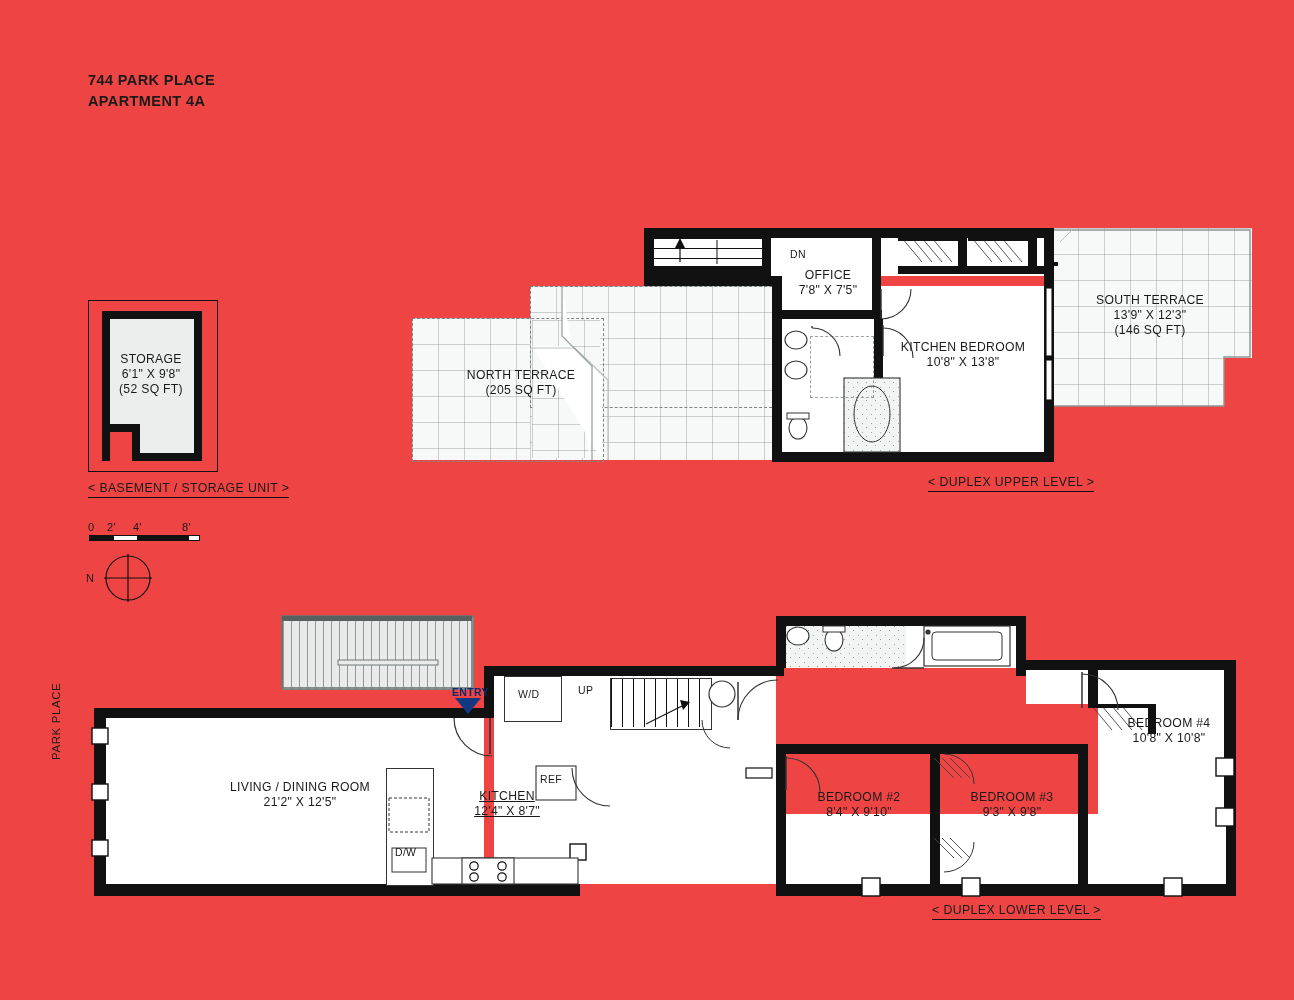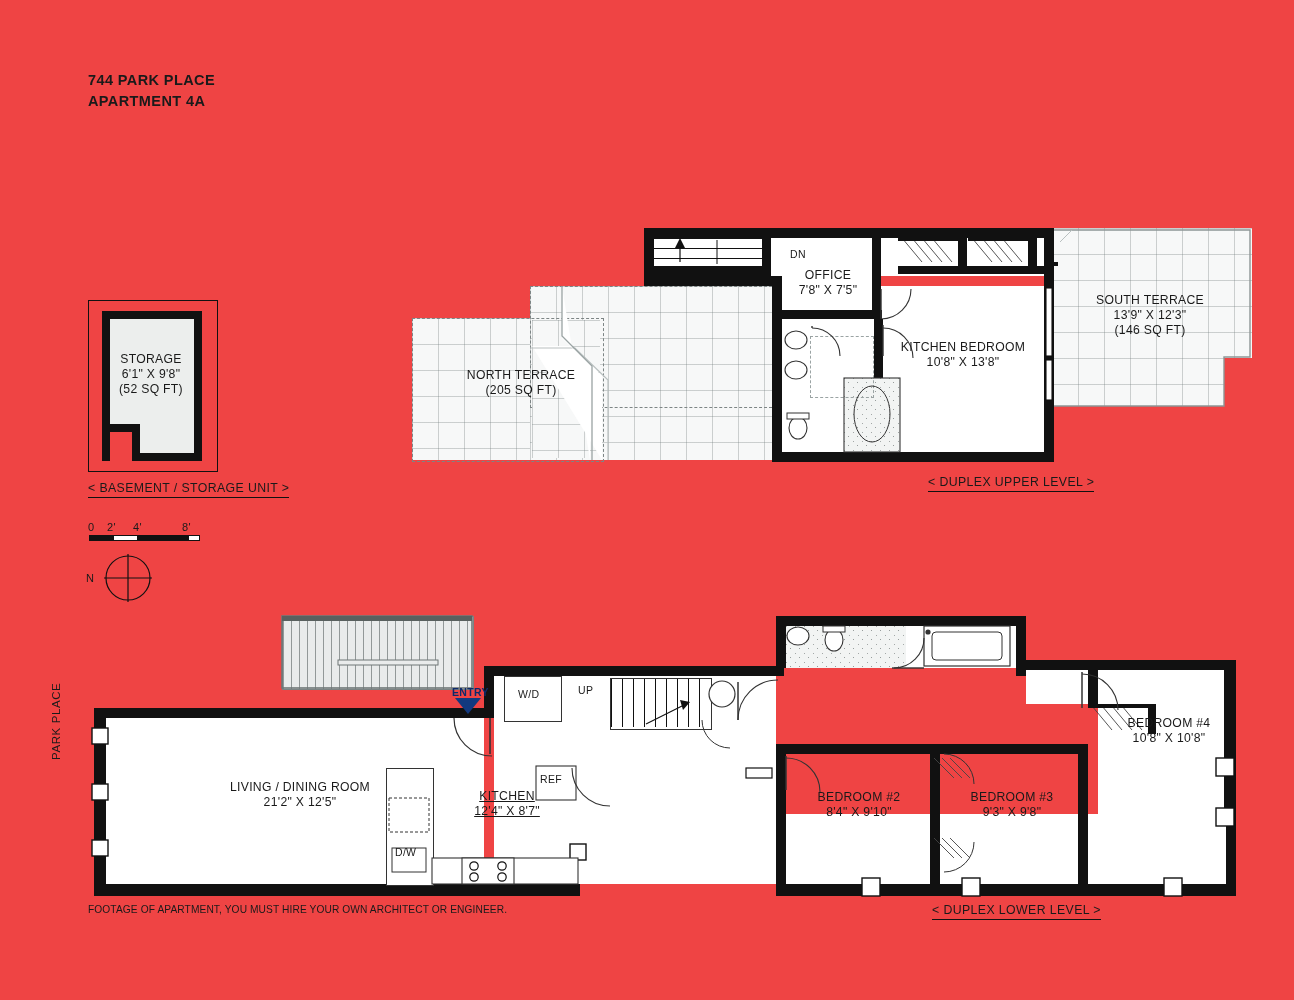--- a/index.html
+++ b/index.html
@@ -500,16 +500,15 @@
       <div>BEDROOM #4</div>
       <div class="dim">10'8" X 10'8"</div>
     </div>
   </div>
 
   <div class="abs" id="park-place">PARK PLACE</div>
 
   <div class="abs caption caption-rule" style="left:932px; top:903px;">&lt; DUPLEX LOWER LEVEL &gt;</div>
 
   <div class="abs" id="note">
-    <div>FOOTAGE OF APARTMENT, YOU MUST HIRE YOUR OWN ARCHITECT OR ENGINEER.</div>
   </div>
 
 </div>
 
 </body></html>

